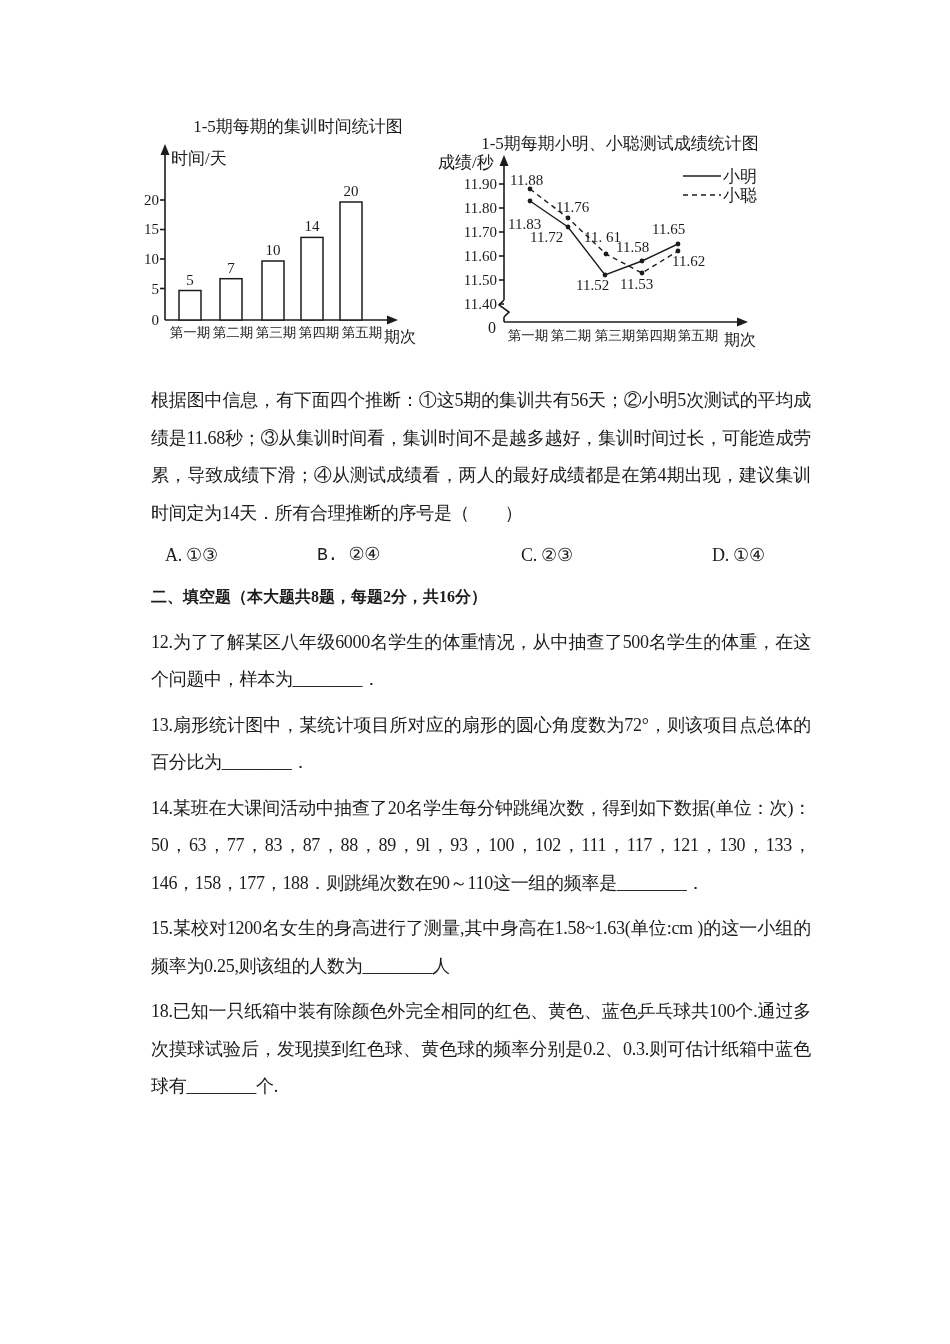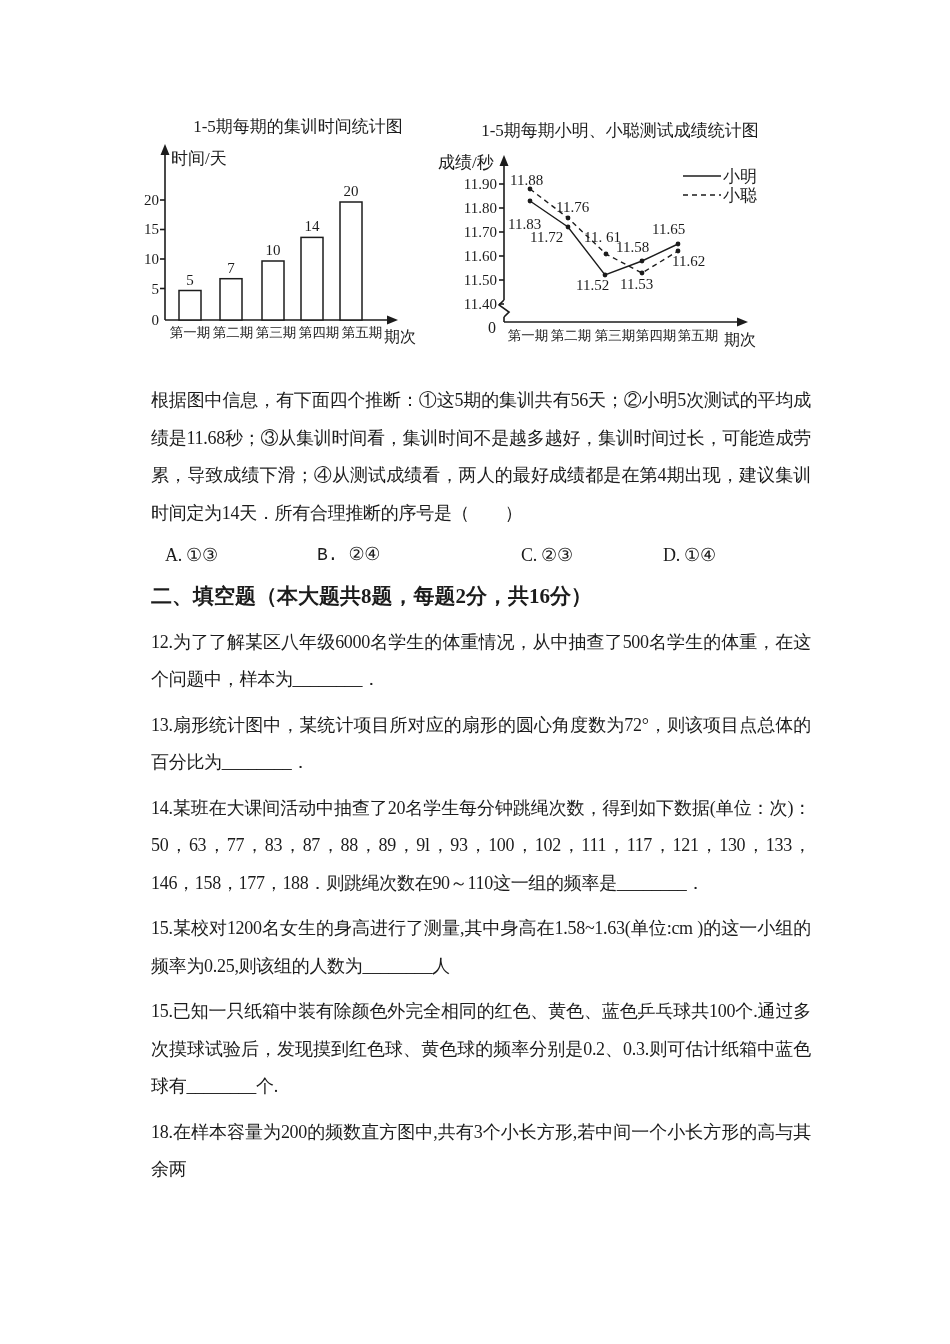--- a/index.html
+++ b/index.html
@@ -21,23 +21,23 @@
   .dot{fill:#1c1c1c;}
   .body-text{
     position:absolute;left:143px;top:374px;width:676px;
     font-size:18px;letter-spacing:-0.3px;
   }
   .body-text p{
     margin:8px;line-height:37.5px;text-align:justify;text-justify:inter-character;
   }
   .options-row{position:relative;height:30px;line-height:30px;}
   .options-row span{position:absolute;white-space:nowrap;}
-  .opt-a{left:14px;margin-left:8px;} .opt-b{left:174px;font-family:Liberation Mono, monospace;} .opt-c{left:378px;} .opt-d{left:520px;}
+  .opt-a{left:14px;margin-left:8px;} .opt-b{left:174px;font-family:Liberation Mono, monospace;} .opt-c{left:378px;} .opt-d{left:569px;}
   .section-header{
-    margin:2px 0 4px 0;font-size:21px;font-weight:bold;line-height:33px;
+    margin:2px 0 4px 0;font-size:16px;font-weight:bold;line-height:33px;
     letter-spacing:0;
   }
 </style>
 </head>
 <body>
 
 <div class="page">
 
   <div class="chart-title" style="left:158px;top:115px;width:280px;">1-5期每期的集训时间统计图</div>
 
@@ -74,21 +74,21 @@
 
     <text x="50" y="199" font-size="13.5" text-anchor="middle">第一期</text>
     <text x="93" y="199" font-size="13.5" text-anchor="middle">第二期</text>
     <text x="136" y="199" font-size="13.5" text-anchor="middle">第三期</text>
     <text x="179" y="199" font-size="13.5" text-anchor="middle">第四期</text>
     <text x="222" y="199" font-size="13.5" text-anchor="middle">第五期</text>
 
     <text x="244" y="204" font-size="16">期次</text>
   </svg>
 
-  <div class="chart-title" style="left:460px;top:119px;width:320px;">1-5期每期小明、小聪测试成绩统计图</div>
+  <div class="chart-title" style="left:460px;top:132px;width:320px;">1-5期每期小明、小聪测试成绩统计图</div>
 
   <svg class="chart-svg" style="left:430px;top:140px;" width="345" height="222" viewBox="0 0 345 222">
 
     <line class="axis" x1="74" y1="23" x2="74" y2="160"></line>
     <polyline class="axis" points="74,160 69,165 79,172 74,177"></polyline>
     <line class="axis" x1="74" y1="177" x2="74" y2="182"></line>
     <polygon points="74,15 69.5,26 78.5,26" fill="#1c1c1c"></polygon>
 
     <line class="axis" x1="74" y1="182" x2="310" y2="182"></line>
     <polygon points="318,182 307,177.5 307,186.5" fill="#1c1c1c"></polygon>
@@ -159,18 +159,17 @@
       <span class="opt-c">C. ②③</span>
       <span class="opt-d">D. ①④</span>
     </div>
 
     <p class="section-header">二、填空题（本大题共8题，每题2分，共16分）</p>
 
     <p>12.为了了解某区八年级6000名学生的体重情况，从中抽查了500名学生的体重，在这个问题中，样本为________．</p>
     <p>13.扇形统计图中，某统计项目所对应的扇形的圆心角度数为72°，则该项目点总体的百分比为________．</p>
     <p>14.某班在大课间活动中抽查了20名学生每分钟跳绳次数，得到如下数据(单位：次)：50，63，77，83，87，88，89，9l，93，100，102，111，117，121，130，133，146，158，177，188．则跳绳次数在90～110这一组的频率是________．</p>
     <p>15.某校对1200名女生的身高进行了测量,其中身高在1.58~1.63(单位:cm )的这一小组的频率为0.25,则该组的人数为________人</p>
-    <p>15.已知一只纸箱中装有除颜色外完全相同的红色、黄色、蓝色乒乓球共100个.通过多次摸球试验后，发现摸到红色球、黄色球的频率分别是0.2、0.3.则可估计纸箱中蓝色球有________个.</p>
-    <p>18.在样本容量为200的频数直方图中,共有3个小长方形,若中间一个小长方形的高与其余两</p>
+    <p>18.已知一只纸箱中装有除颜色外完全相同的红色、黄色、蓝色乒乓球共100个.通过多次摸球试验后，发现摸到红色球、黄色球的频率分别是0.2、0.3.则可估计纸箱中蓝色球有________个.</p>
 
   </div>
 
 </div>
 
 </body></html>

